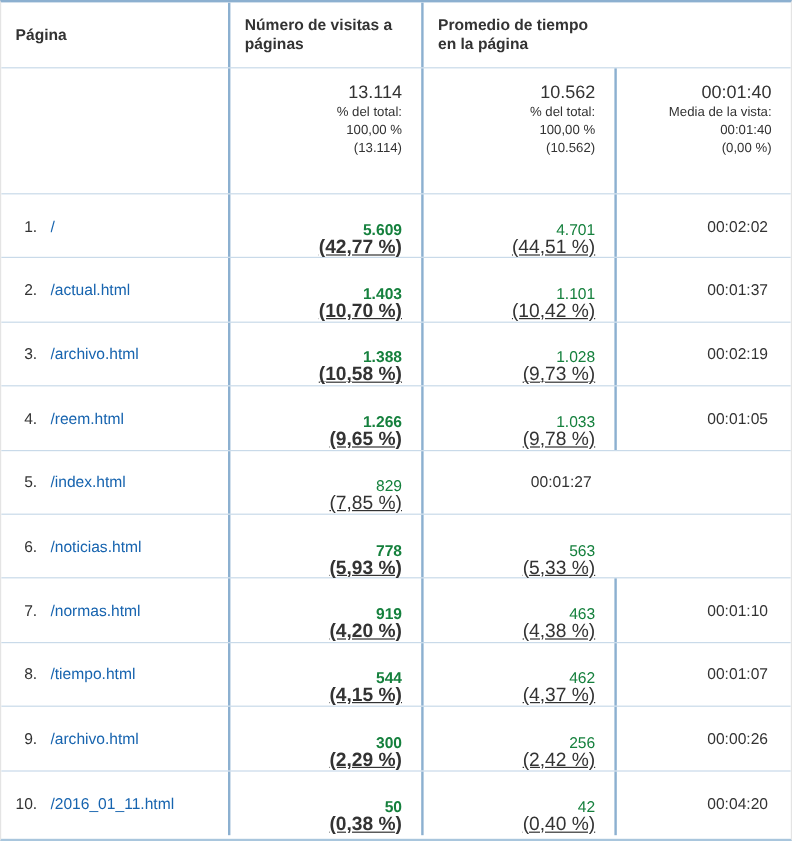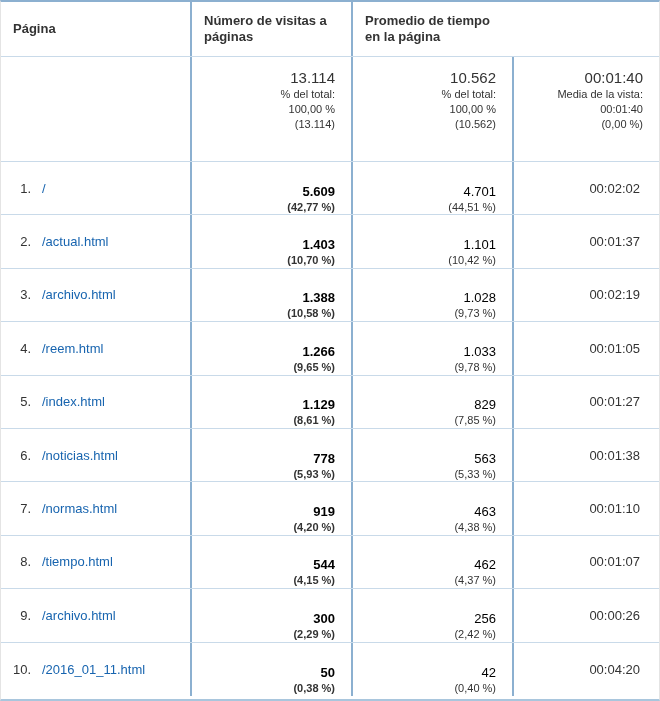--- a/index.html
+++ b/index.html
@@ -77,22 +77,22 @@
     cursor: pointer;
   }
   .metric-cell {
     display: flex;
     flex-direction: column;
     align-items: flex-end;
     justify-content: center;
     padding-right: 16px;
     text-align: right;
   }
-  .metric-value { font-size: 13px; line-height: 17px; color: #000000; margin-top: 20px; }
-  .metric-pct { font-size: 11px; line-height: 14px; color: #333; }
+  .metric-value { font-size: 13px; line-height: 17px; color: #15803d; margin-top: 20px; }
+  .metric-pct { font-size: 16px; line-height: 14px; color: #333; text-decoration: underline; }
   .metric-cell.bold .metric-value,
   .metric-cell.bold .metric-pct { font-weight: bold; }
   .time-cell {
     display: flex;
     align-items: center;
     justify-content: flex-end;
     padding-right: 19px;
     font-size: 13px;
     color: #333;
     text-align: right;
@@ -193,45 +193,40 @@
       <span class="metric-pct">(9,78 %)</span>
     </div>
     <div class="cell time-cell c4">00:01:05</div>
   </div>
 
   <div class="trow data-row">
     <div class="cell page-cell c1">
       <span class="rank">5.</span>
       <a class="page-link">/index.html</a>
     </div>
-    <div class="cell metric-cell bold c2">
-      <span class="metric-value">1.129</span>
-      <span class="metric-pct">(8,61 %)</span>
-    </div>
     <div class="cell metric-cell c3">
       <span class="metric-value">829</span>
       <span class="metric-pct">(7,85 %)</span>
     </div>
     <div class="cell time-cell c4">00:01:27</div>
   </div>
 
   <div class="trow data-row">
     <div class="cell page-cell c1">
       <span class="rank">6.</span>
       <a class="page-link">/noticias.html</a>
     </div>
     <div class="cell metric-cell bold c2">
       <span class="metric-value">778</span>
       <span class="metric-pct">(5,93 %)</span>
     </div>
     <div class="cell metric-cell c3">
       <span class="metric-value">563</span>
       <span class="metric-pct">(5,33 %)</span>
     </div>
-    <div class="cell time-cell c4">00:01:38</div>
   </div>
 
   <div class="trow data-row">
     <div class="cell page-cell c1">
       <span class="rank">7.</span>
       <a class="page-link">/normas.html</a>
     </div>
     <div class="cell metric-cell bold c2">
       <span class="metric-value">919</span>
       <span class="metric-pct">(4,20 %)</span>

